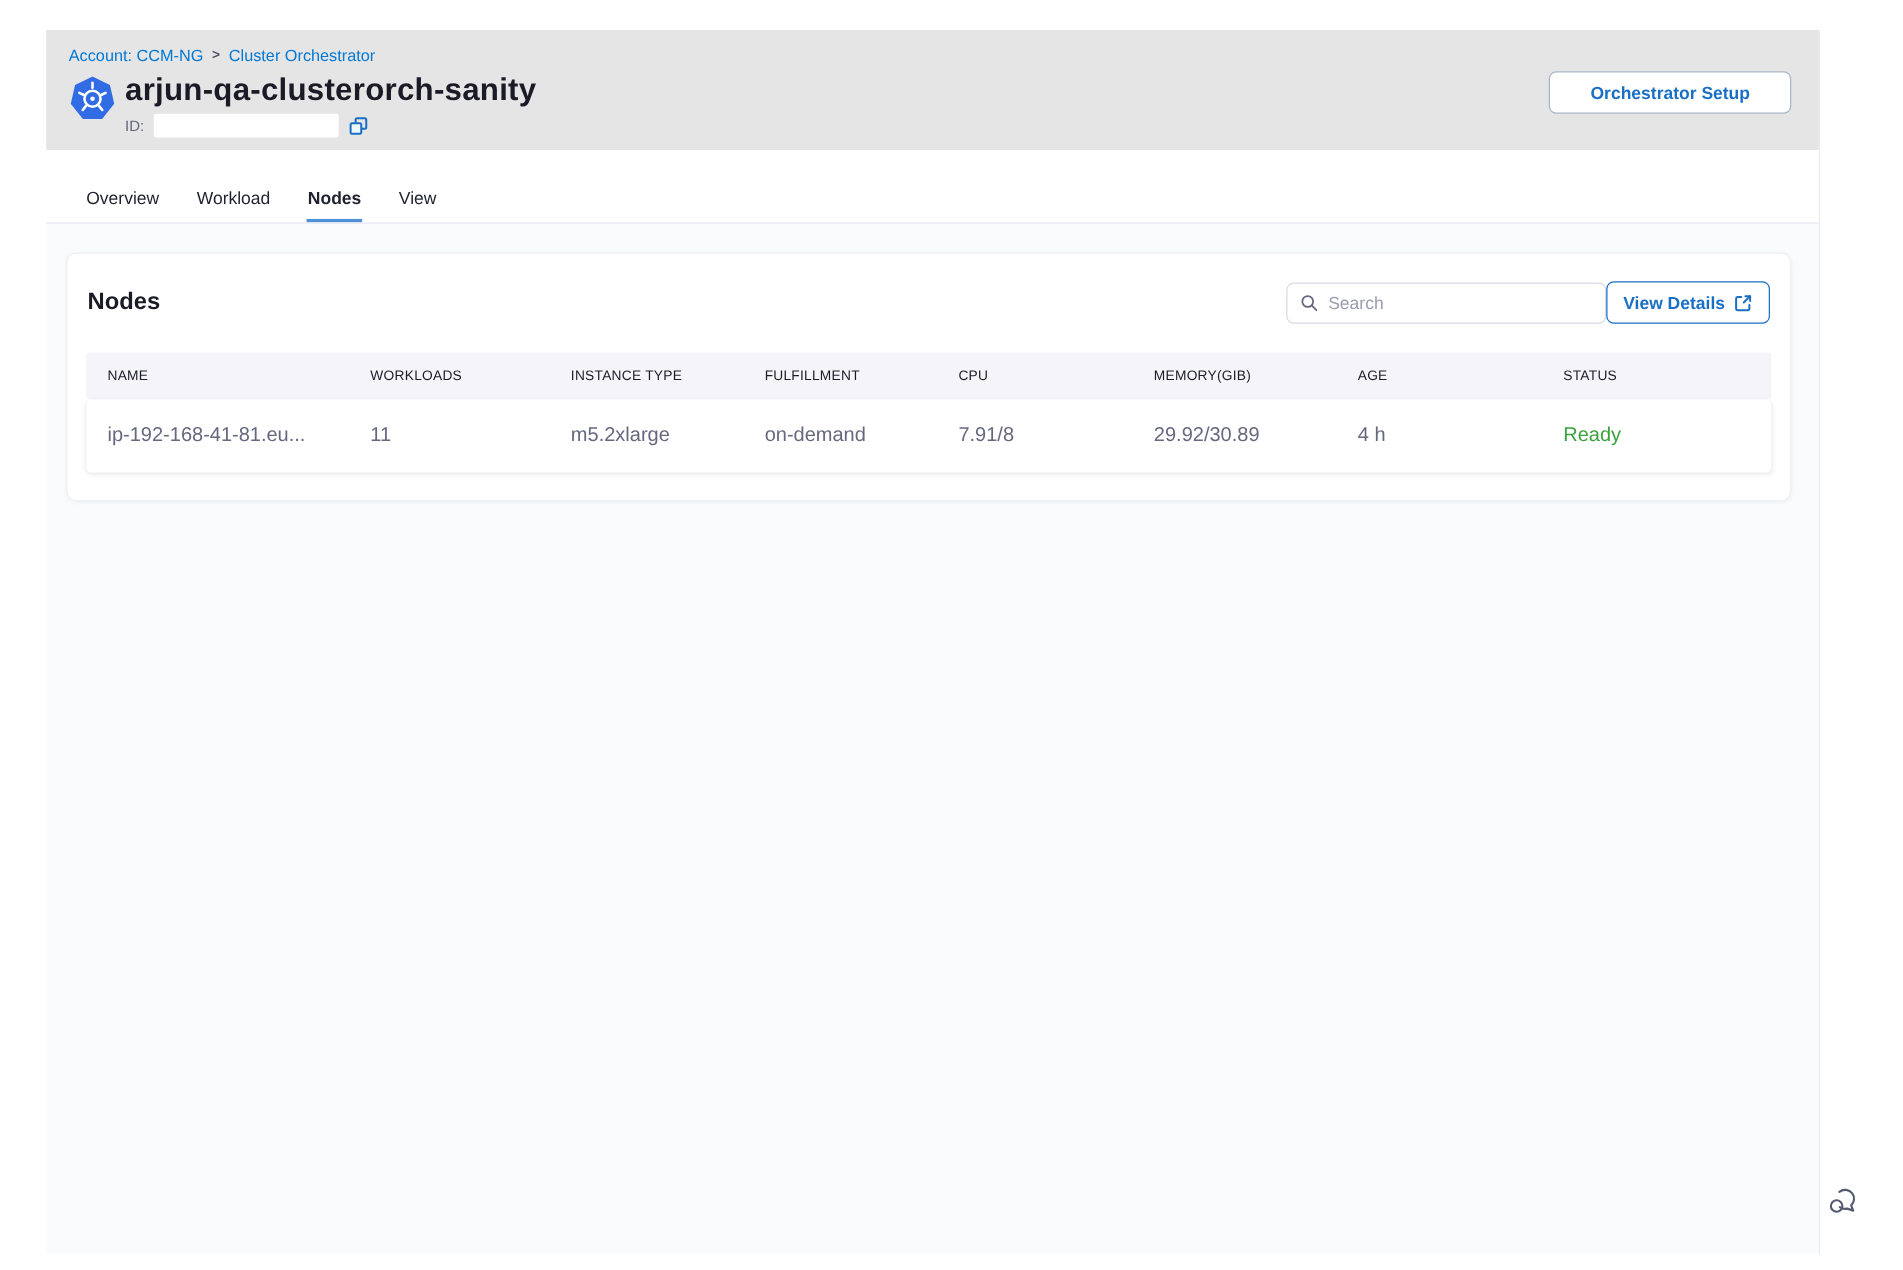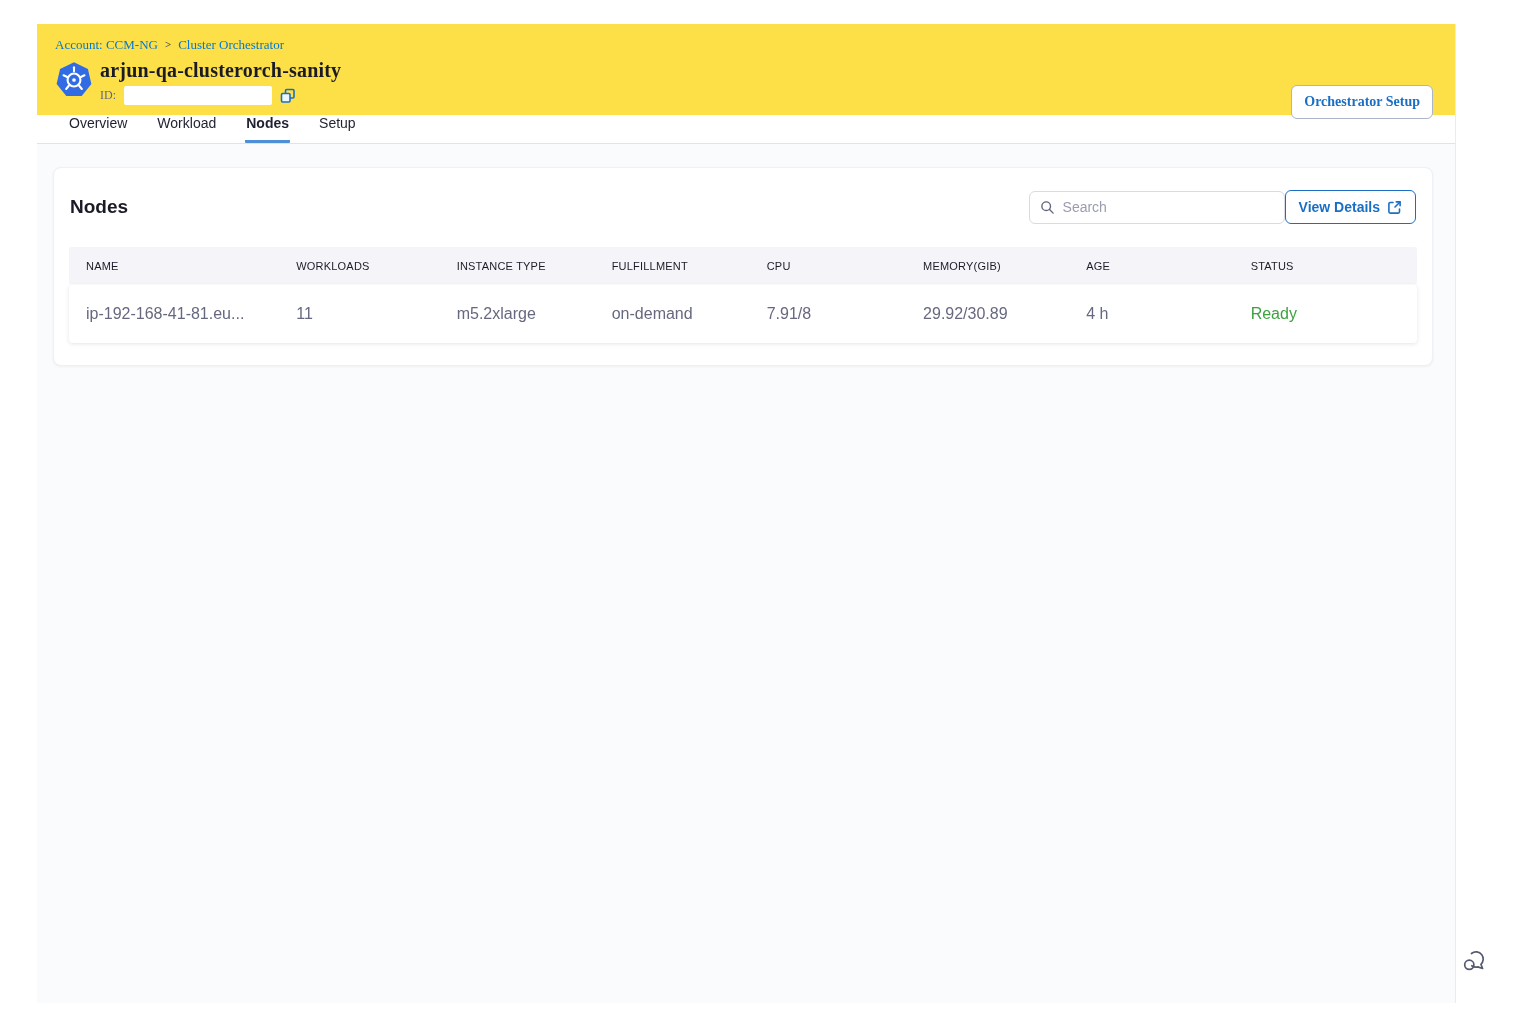--- a/index.html
+++ b/index.html
@@ -3,40 +3,40 @@
 <meta charset="utf-8">
 <style>
   * { margin: 0; padding: 0; box-sizing: border-box; }
   html, body { width: 1522px; height: 1016px; background: #ffffff;
     font-family: "Liberation Sans", "DejaVu Sans", sans-serif; overflow: hidden; }
 
   .app { position: absolute; left: 37px; top: 24px; width: 1419px; height: 979px;
     border-right: 1px solid #e9eaf2; display: flex; flex-direction: column; background: #fafbfd; }
 
   
-  .banner { background: #fde047; padding: 13px 22px 10px 18px; position: relative; flex: 0 0 auto; font-family: Liberation Serif, serif; }
+  .banner { background: #e5e5e5; padding: 13px 22px 10px 18px; position: relative; flex: 0 0 auto; }
   .breadcrumb { font-size: 13px; color: #0278d5; display: flex; align-items: center; gap: 7px; }
   .breadcrumb a { color: #0278d5; text-decoration: none; cursor: pointer; }
   .crumb-sep { color: #4f5162; font-size: 11px; font-weight: bold; transform: translateY(-1px); }
   .title-row { display: flex; align-items: flex-start; margin-top: 6px; }
   .k8s-badge { width: 38px; height: 38px; margin-right: 7px; flex: 0 0 auto; margin-top: 2px; }
-  .cluster-title { font-size: 20px; font-weight: bold; color: #1b1b28; letter-spacing: .2px; }
+  .cluster-title { font-size: 25px; font-weight: bold; color: #1b1b28; letter-spacing: .2px; }
   .id-row { display: flex; align-items: center; margin-top: 4px; gap: 8px; }
   .id-label { font-size: 12px; color: #63667e; text-align: right; }
   .id-value-box { width: 148px; height: 19px; background: #ffffff; border-radius: 2px; }
   .copy-icon { width: 16px; height: 16px; cursor: pointer; }
   .setup-btn { position: absolute; right: 22px; top: 33px; background: #ffffff;
-    border: 1px solid #aab6c8; border-radius: 6px; padding: 8px 12px;
+    border: 1px solid #aab6c8; border-radius: 6px; padding: 8px 32px;
     font-size: 14px; font-weight: bold; color: #1a6fc4; cursor: pointer;
-    font-family: inherit; margin-top: 28px; }
+    font-family: inherit; }
 
   
   .tabbar { background: #ffffff; border-bottom: 1px solid #e0e2ee; padding: 0 18px 0 31px;
     display: flex; gap: 28px; flex: 0 0 auto; }
-  .tab { font-size: 14px; color: #1f2130; padding: 0 1px 9px; border-bottom: 3px solid transparent;
+  .tab { font-size: 14px; color: #1f2130; padding: 30px 1px 9px; border-bottom: 3px solid transparent;
     cursor: pointer; }
   .tab.active { font-weight: bold; border-bottom-color: #4e90d8; border-radius: 0 0 1px 1px; }
 
   
   .content { flex: 1 1 auto; background: #fafbfd; padding: 23px 22px 0 16px; }
   .card { background: #ffffff; border: 1px solid #efeff6; border-radius: 8px;
     box-shadow: 0 1px 3px rgba(40,41,61,0.05); padding: 22px 15px 22px 15px; }
   .card-header { display: flex; align-items: center; justify-content: space-between; padding: 0 1px; }
   .card-title { font-size: 19px; font-weight: bold; color: #1b1b28; }
   .card-actions { display: flex; align-items: center; gap: 0; }
@@ -108,21 +108,21 @@
       </div>
     </div>
 
     <button class="setup-btn">Orchestrator Setup</button>
   </div>
 
   <div class="tabbar">
     <div class="tab">Overview</div>
     <div class="tab">Workload</div>
     <div class="tab active">Nodes</div>
-    <div class="tab">Setup</div>
+    <div class="tab">View</div>
   </div>
 
   <div class="content">
     <div class="card">
 
       <div class="card-header">
         <div class="card-title">Nodes</div>
         <div class="card-actions">
           <div class="search-box">
             <span style="display:flex">

